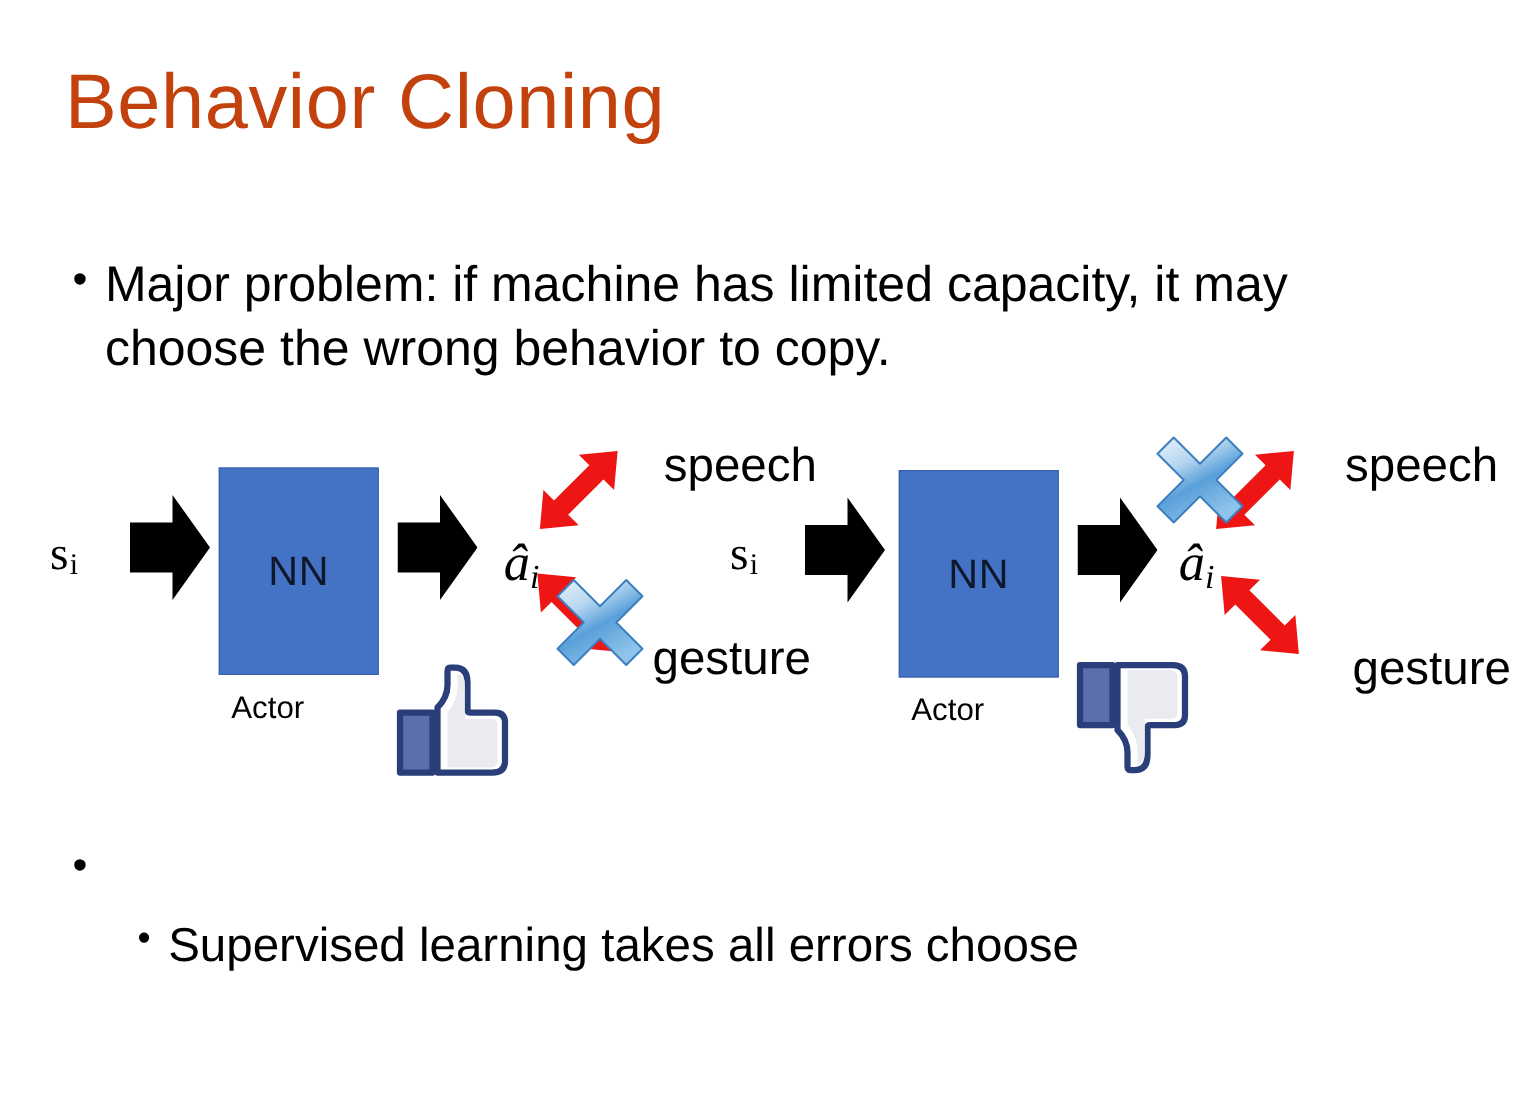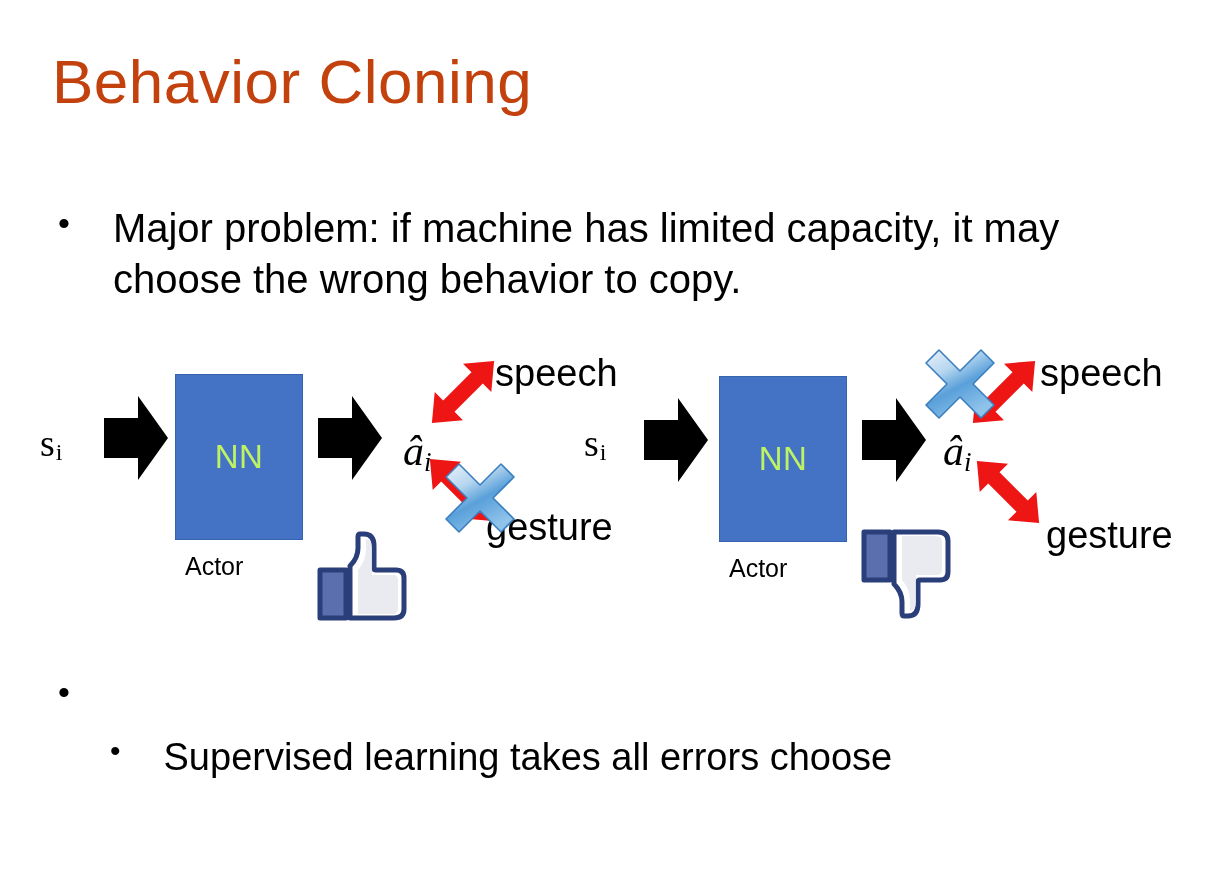--- a/index.html
+++ b/index.html
@@ -45,21 +45,20 @@
     line-height: 1.28;
     margin-right: 14px;
     transform: translateY(-1px);
   }
   .bullet-dot.sub { font-size: 30px; }
   .bullet-text {
     font-size: 40px;
     line-height: 1.28;
     font-weight: 400;
     font-stretch: semi-condensed;
-    margin-left: 29px;
   }
   .bullet-text.sub { font-size: 38px; }
 
   #bullet-top { left: 58px; top: 203px; width: 1060px; }
   #bullet-bottom-1 { left: 58px; top: 672px; width: 1120px; }
   #bullet-bottom-2 { left: 110px; top: 733px; width: 1060px; }
 
   
   #diagram-area {
     position: absolute;
@@ -110,21 +109,21 @@
     width: 128px;
     height: 166px;
     background: #4472c4;
     border: 1px solid #3762ad;
     box-sizing: border-box;
     display: flex;
     align-items: center;
     justify-content: center;
   }
   .nn-box-label {
-    color: #bef264;
+    color: #0f172a;
     font-size: 33px;
     font-family: "Liberation Sans", sans-serif;
     letter-spacing: 0.5px;
   }
   #nn-left  { left: 157px; top: 44px; }
   #nn-right { left: 157px; top: 46px; }
 
   .actor-label {
     position: absolute;
     font-size: 25px;
@@ -165,20 +164,21 @@
   #red-speech-right  { left: 392px; top: 12px; }
   #red-gesture-right { left: 396px; top: 112px; }
 
   
   .out-label {
     position: absolute;
     font-size: 38px;
     font-family: "Liberation Sans", sans-serif;
     white-space: nowrap;
     z-index: 3;
+    margin-left: 36px;
   }
   #label-speech-left   { left: 477px; top: 22px; }
   #label-gesture-left  { left: 468px; top: 176px; }
   #label-speech-right  { left: 478px; top: 22px; }
   #label-gesture-right { left: 484px; top: 184px; }
 
   
   .blue-x {
     position: absolute;
     width: 76px;

